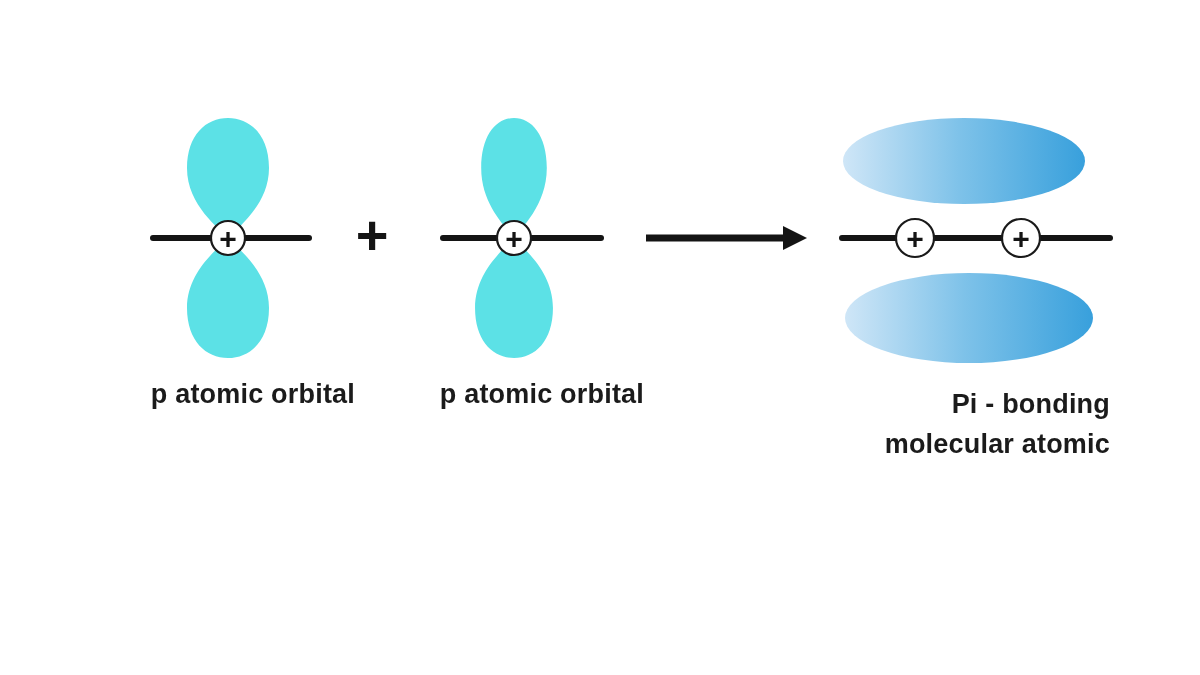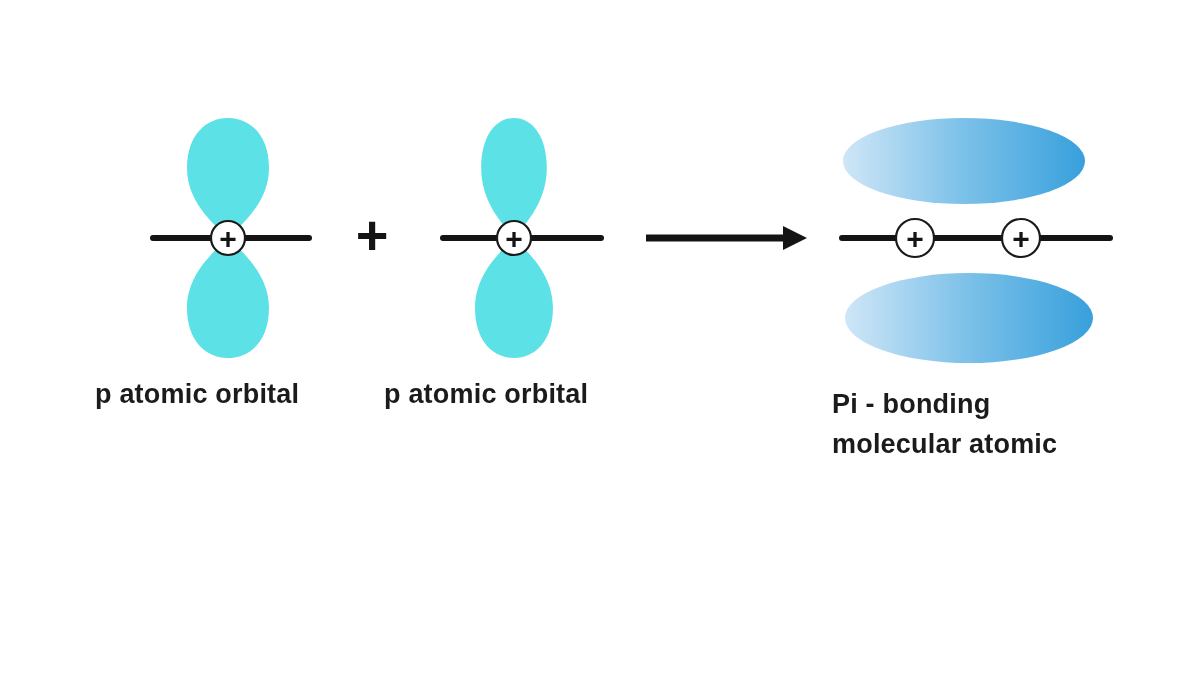--- a/index.html
+++ b/index.html
@@ -61,27 +61,27 @@
   .mo-lobe { fill: url(#moGrad); }
   .grad-start { stop-color: var(--mo-grad-start); }
   .grad-mid   { stop-color: var(--mo-grad-mid); }
   .grad-end   { stop-color: var(--mo-grad-end); }
 
   .caption {
     position: absolute;
     color: var(--text-black);
     font-weight: 700;
     font-size: 27px;
-    text-align: left;
+    text-align: right;
     line-height: 40px;
     letter-spacing: 0.2px;
   }
   .caption-left   { left: 95px;  top: 374px; width: 260px; }
   .caption-middle { left: 384px; top: 374px; width: 260px; }
-  .caption-product{ left: 832px; top: 384px; width: 300px; }
+  .caption-product{ left: 810px; top: 384px; width: 300px; }
 </style>
 </head>
 <body>
 
 <div class="canvas">
 
   <svg class="diagram-svg" width="1200" height="675" viewBox="0 0 1200 675">
     <defs>
       <linearGradient id="moGrad" x1="0" y1="0" x2="1" y2="0">
         <stop class="grad-start" offset="0"></stop>

